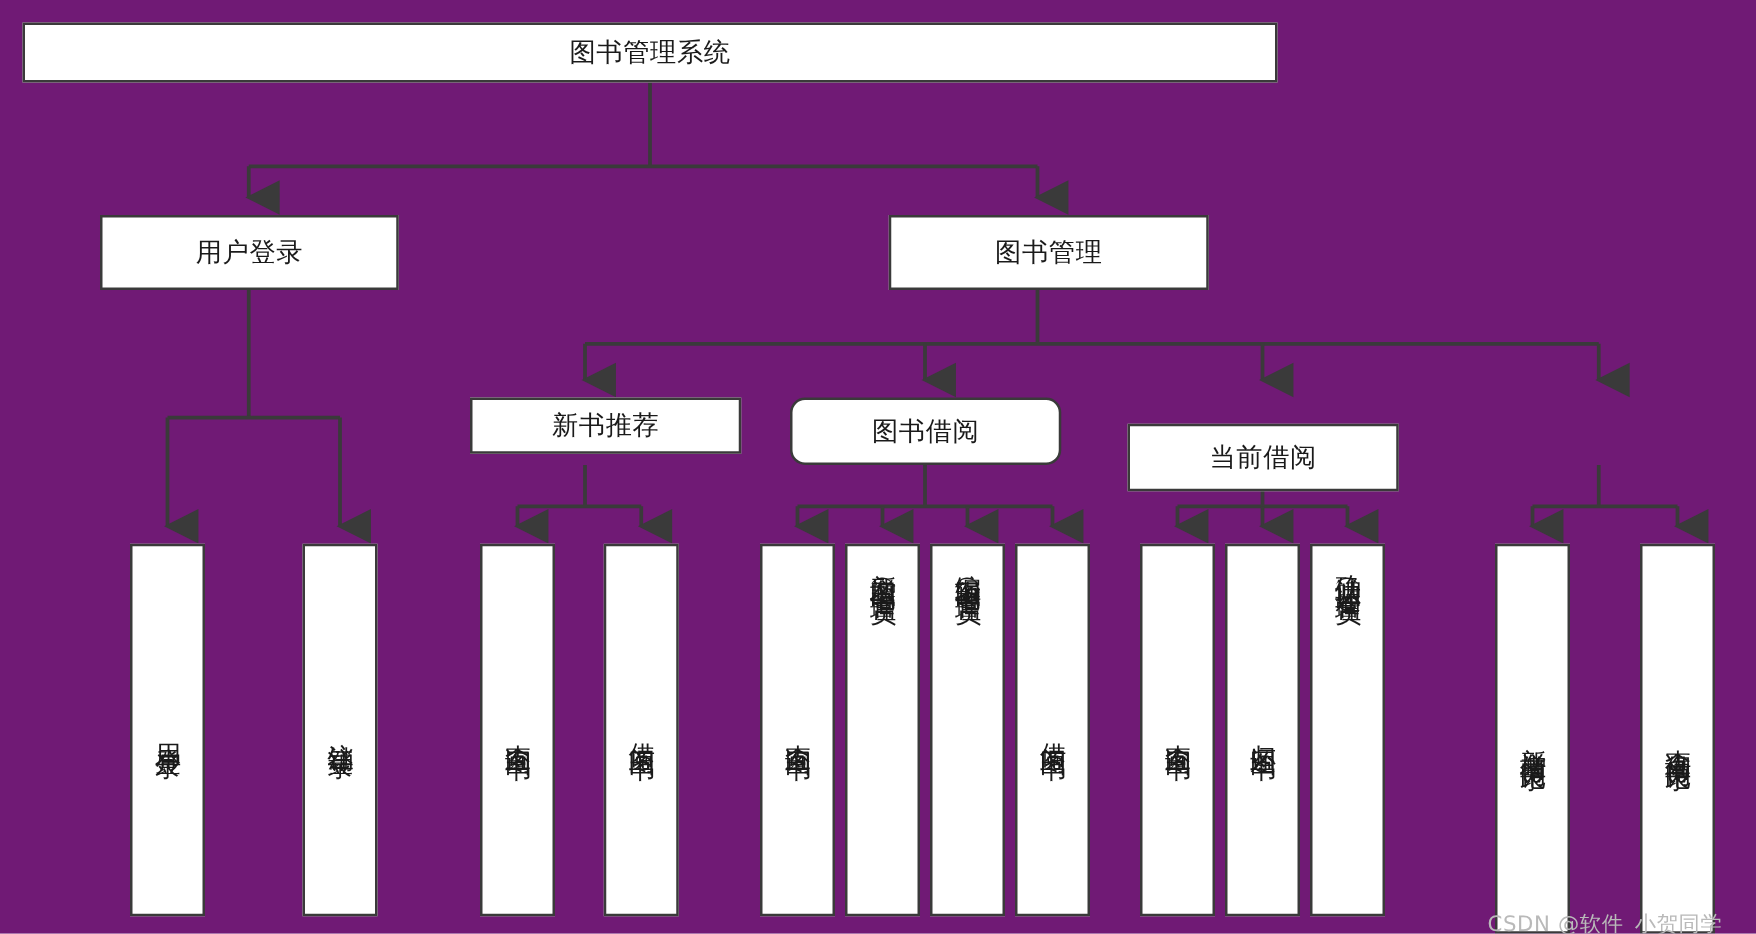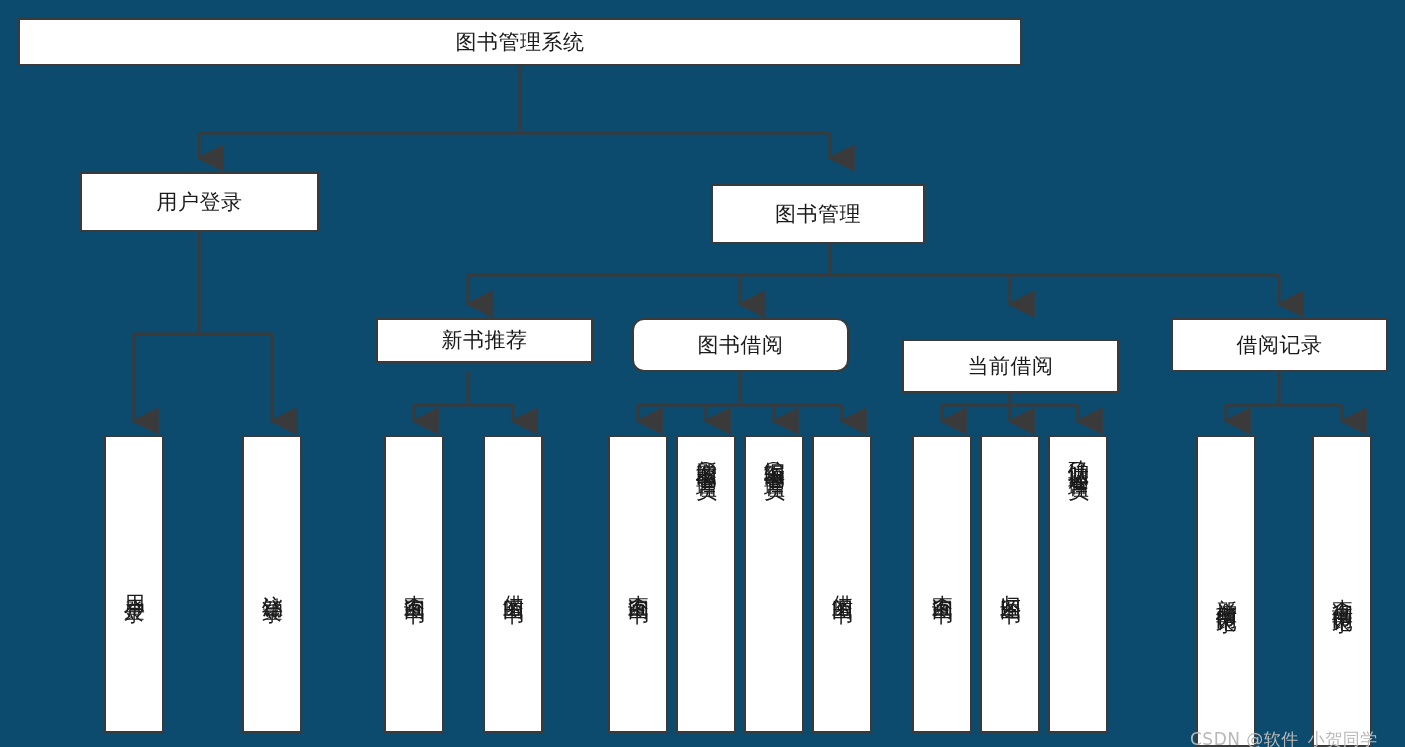--- a/index.html
+++ b/index.html
@@ -8,21 +8,21 @@
     padding: 0;
     background: #ffffff;
   }
   body {
     font-family: "DejaVu Sans", "Liberation Sans", sans-serif;
   }
   #canvas {
     position: relative;
     width: 1405px;
     height: 747px;
-    background: #0c4a6e;
+    background: #701a75;
     overflow: hidden;
   }
   #wires {
     position: absolute;
     left: 0;
     top: 0;
     width: 1405px;
     height: 747px;
     pointer-events: none;
   }
@@ -132,39 +132,36 @@
   </svg>
 
   <div class="node horiz" style="left:18px; top:18px; width:1004px; height:48px;">
     <span class="lbl">图书管理系统</span>
   </div>
 
   <div class="node horiz" style="left:80px; top:172px; width:239px; height:60px;">
     <span class="lbl">用户登录</span>
   </div>
 
-  <div class="node horiz" style="left:711px; top:184px; width:214px; height:60px;">
+  <div class="node horiz" style="left:711px; top:172px; width:256px; height:60px;">
     <span class="lbl">图书管理</span>
   </div>
 
   <div class="node horiz" style="left:376px; top:318px; width:217px; height:45px;">
     <span class="lbl">新书推荐</span>
   </div>
 
   <div class="node horiz" style="left:632px; top:318px; width:217px; height:54px;border-radius:12px;">
     <span class="lbl">图书借阅</span>
   </div>
 
   <div class="node horiz" style="left:902px; top:318px; width:217px; height:54px;margin-top:21px;">
     <span class="lbl">当前借阅</span>
   </div>
 
-  <div class="node horiz" style="left:1171px; top:318px; width:217px; height:54px;">
-    <span class="lbl">借阅记录</span>
-  </div>
 
   <div class="node vert centered" style="left:104px; top:435px; width:60px; height:298px;">
     <span class="lbl">用户登录</span>
   </div>
 
   <div class="node vert centered" style="left:242px; top:435px; width:60px; height:298px;">
     <span class="lbl">注销登录</span>
   </div>
 
   <div class="node vert centered" style="left:384px; top:435px; width:60px; height:298px;">

